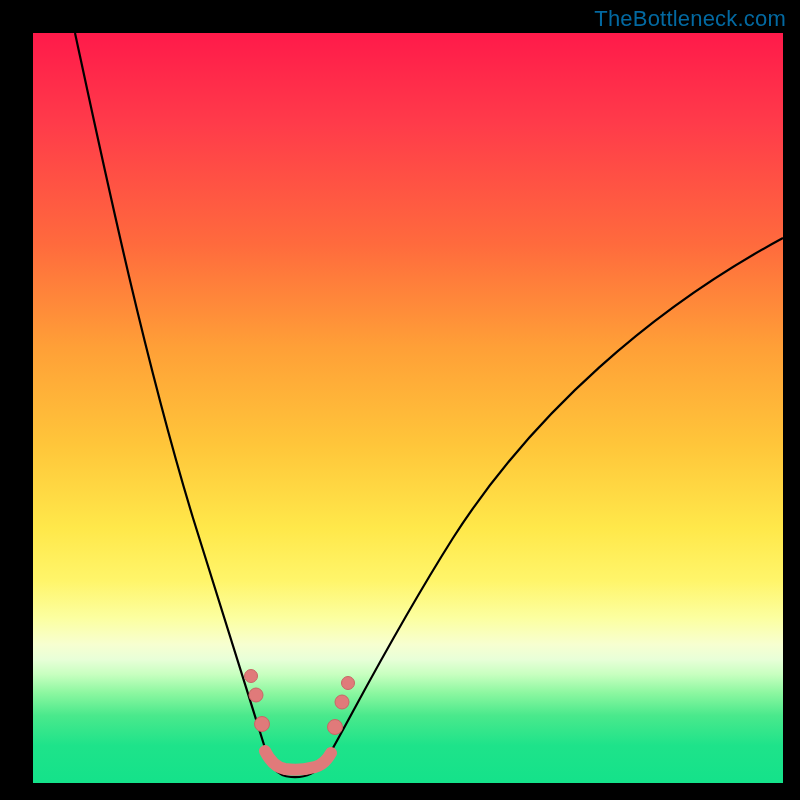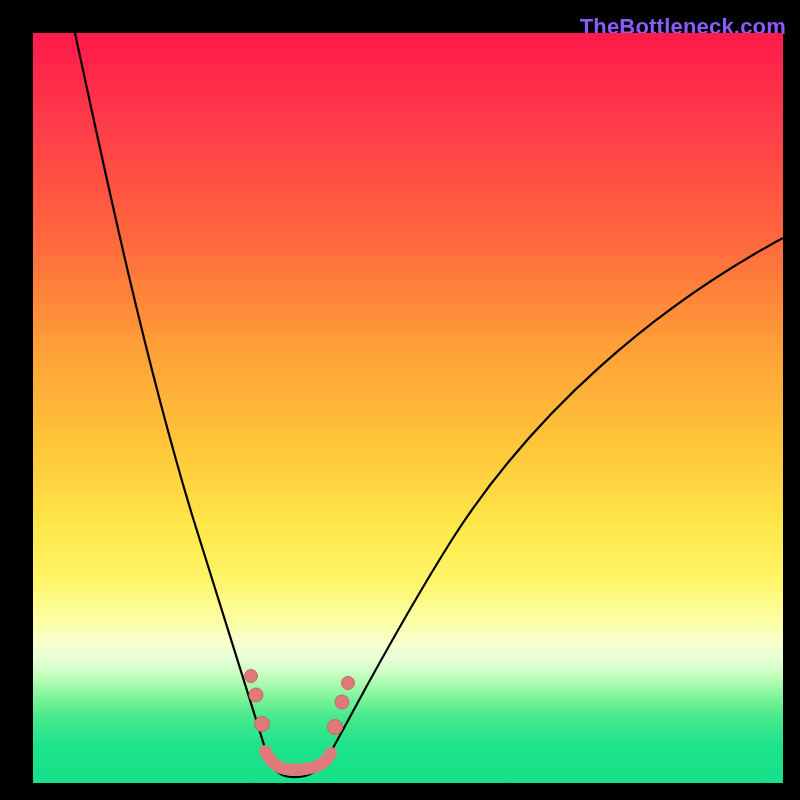--- a/index.html
+++ b/index.html
@@ -38,25 +38,25 @@
       #e8ffd8 83.5%,
       #c8ffc0 85.5%,
       #8cf7a0 88%,
       #4ae98c 91%,
       #1ee38a 95%,
       #14e28a 100%
     );
   }
   .watermark {
     position: absolute;
-    top: 14px;
+    top: 6px;
     right: 14px;
-    color: #8b5cf6;
+    color: #0369a1;
     font-size: 22px;
-    font-weight: 700;
+    font-weight: 400;
     letter-spacing: 0.2px;
     user-select: none;
   }
   svg.curves {
     position: absolute;
     left: 0;
     top: 0;
     width: 750px;
     height: 750px;
   }

